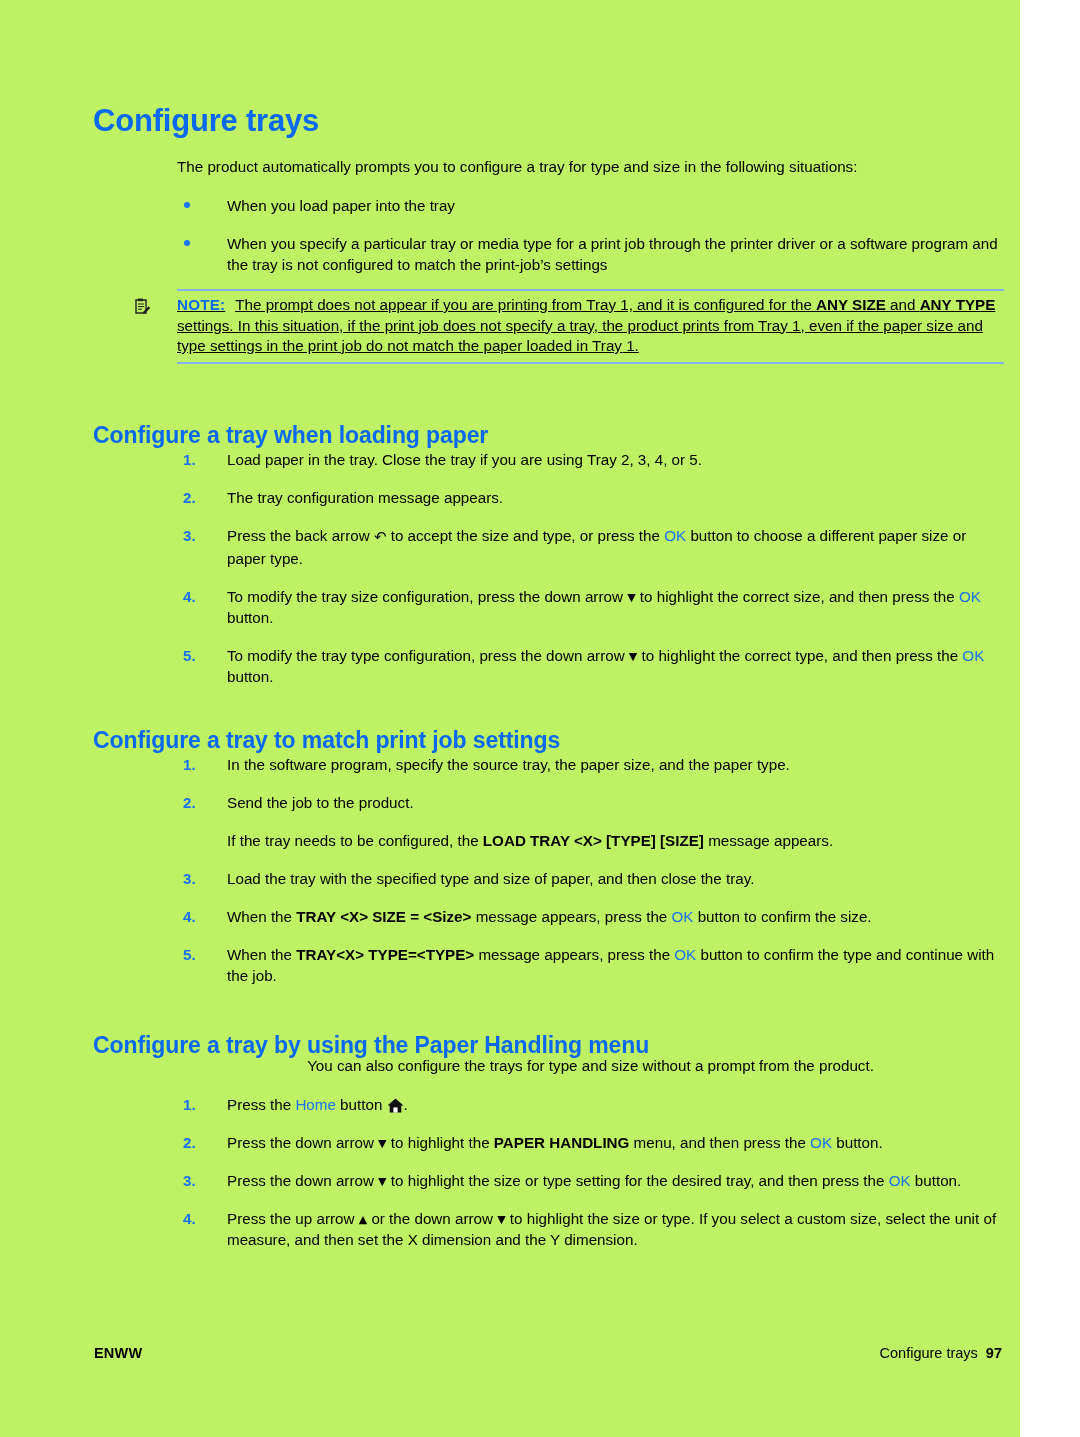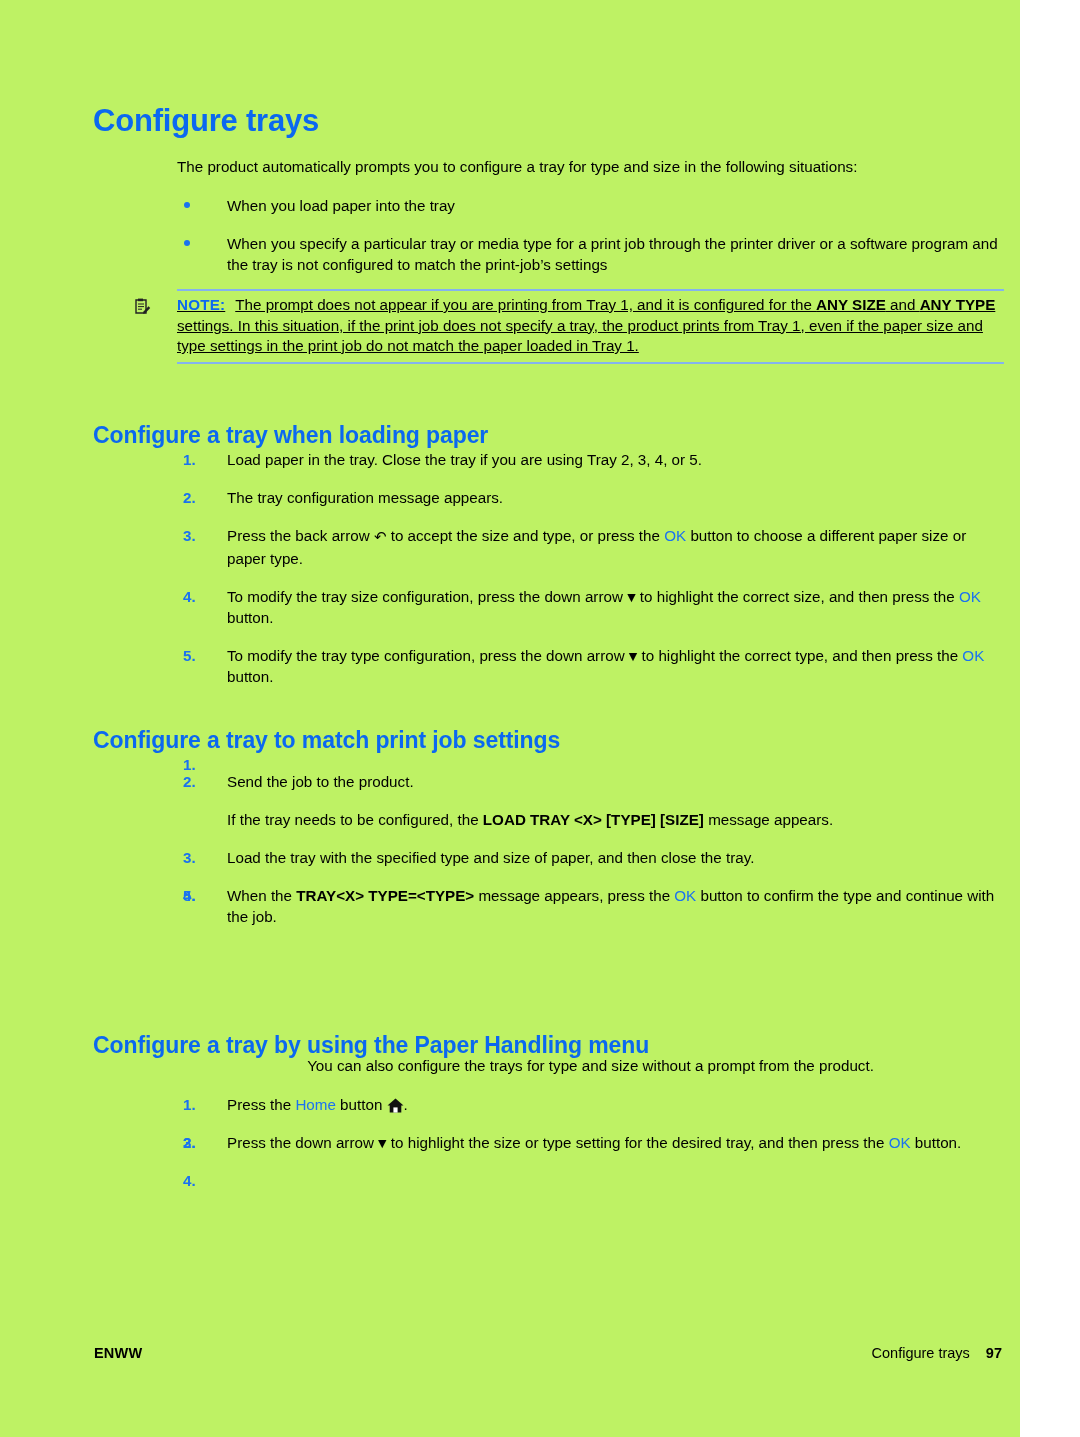--- a/index.html
+++ b/index.html
@@ -197,21 +197,21 @@
   }
   .footer-right {
     position: absolute;
     right: 78px;
     top: 0;
     font-size: 14.5px;
     white-space: nowrap;
   }
   .footer-right .pg {
     display: inline-block;
-    margin-left: 16px;
+    margin-left: 8px;
     font-weight: bold;
   }
 </style>
 </head>
 <body>
 
 <div class="page">
   <div class="content">
 
     <h1 class="page-title">Configure trays</h1>
@@ -246,37 +246,37 @@
     <ol class="num-list" style="top:449px;" id="steps-1">
         <li class="num-item"><span class="num">1.</span><span><span>Load paper in the tray. Close the tray if you are using Tray 2, 3, 4, or 5.</span></span></li>
         <li class="num-item"><span class="num">2.</span><span><span>The tray configuration message appears.</span></span></li>
         <li class="num-item"><span class="num">3.</span><span><span>Press the back arrow </span><span class="glyph-back">↶</span><span> to accept the size and type, or press the </span><span class="blue">OK</span><span> button to choose a different paper size or paper type.</span></span></li>
         <li class="num-item"><span class="num">4.</span><span><span>To modify the tray size configuration, press the down arrow </span><span class="glyph">▼</span><span> to highlight the correct size, and then press the </span><span class="blue">OK</span><span> button.</span></span></li>
         <li class="num-item"><span class="num">5.</span><span><span>To modify the tray type configuration, press the down arrow </span><span class="glyph">▼</span><span> to highlight the correct type, and then press the </span><span class="blue">OK</span><span> button.</span></span></li>
       </ol>
 
     <h2 class="sec-heading" style="top:709px;">Configure a tray to match print job settings</h2>
     <ol class="num-list" style="top:754px;" id="steps-2">
-        <li class="num-item"><span class="num">1.</span></li>
+        <li class="num-item"><span class="num">1.</span><span><span>In the software program, specify the source tray, the paper size, and the paper type.</span></span></li>
         <li class="num-item"><span class="num">2.</span><span><span>Send the job to the product.</span></span><div class="sub-para"><span>If the tray needs to be configured, the </span><span class="b">LOAD TRAY &lt;X&gt; [TYPE] [SIZE]</span><span> message appears.</span></div></li>
         <li class="num-item"><span class="num">3.</span><span><span>Load the tray with the specified type and size of paper, and then close the tray.</span></span></li>
-        <li class="num-item"><span class="num">4.</span></li>
+        <li class="num-item"><span class="num">4.</span><span><span>When the </span><span class="b">TRAY &lt;X&gt; SIZE = &lt;Size&gt;</span><span> message appears, press the </span><span class="blue">OK</span><span> button to confirm the size.</span></span></li>
         <li class="num-item"><span class="num">5.</span><span><span>When the </span><span class="b">TRAY&lt;X&gt; TYPE=&lt;TYPE&gt;</span><span> message appears, press the </span><span class="blue">OK</span><span> button to confirm the type and continue with the job.</span></span></li>
       </ol>
 
     <h2 class="sec-heading" style="top:1014px;">Configure a tray by using the Paper Handling menu</h2>
     <p class="para" style="position:absolute; left:177px; top:1056px; width:827px;text-align:center;">You can also configure the trays for type and size without a prompt from the product.</p>
     <ol class="num-list" style="top:1094px;" id="steps-3">
         <li class="num-item"><span class="num">1.</span><span><span>Press the </span><span class="blue">Home</span><span> button </span><span class="home-icon"><svg viewBox="0 0 17 15" width="17" height="15">
                 <path d="M8.5 0.5 L16.5 7.6 L14.3 7.6 L14.3 14.6 L2.7 14.6 L2.7 7.6 L0.5 7.6 Z" fill="#111"></path>
                 <path d="M6.4 14.6 L6.4 9.4 L10.6 9.4 L10.6 14.6 Z" fill="#fff"></path>
               </svg></span><span>.</span></span></li>
-        <li class="num-item"><span class="num">2.</span></li>
+        <li class="num-item"><span class="num">2.</span><span><span>Press the down arrow </span><span class="glyph">▼</span><span> to highlight the </span><span class="b">PAPER HANDLING</span><span> menu, and then press the </span><span class="blue">OK</span><span> button.</span></span></li>
         <li class="num-item"><span class="num">3.</span><span><span>Press the down arrow </span><span class="glyph">▼</span><span> to highlight the size or type setting for the desired tray, and then press the </span><span class="blue">OK</span><span> button.</span></span></li>
-        <li class="num-item"><span class="num">4.</span></li>
+        <li class="num-item"><span class="num">4.</span><span><span>Press the up arrow </span><span class="glyph">▲</span><span> or the down arrow </span><span class="glyph">▼</span><span> to highlight the size or type. If you select a custom size, select the unit of measure, and then set the X dimension and the Y dimension.</span></span></li>
       </ol>
 
     <div class="footer">
       <div class="footer-left">ENWW</div>
       <div class="footer-right">
         <span>Configure trays</span><span class="pg">97</span>
       </div>
     </div>
 
   </div>

